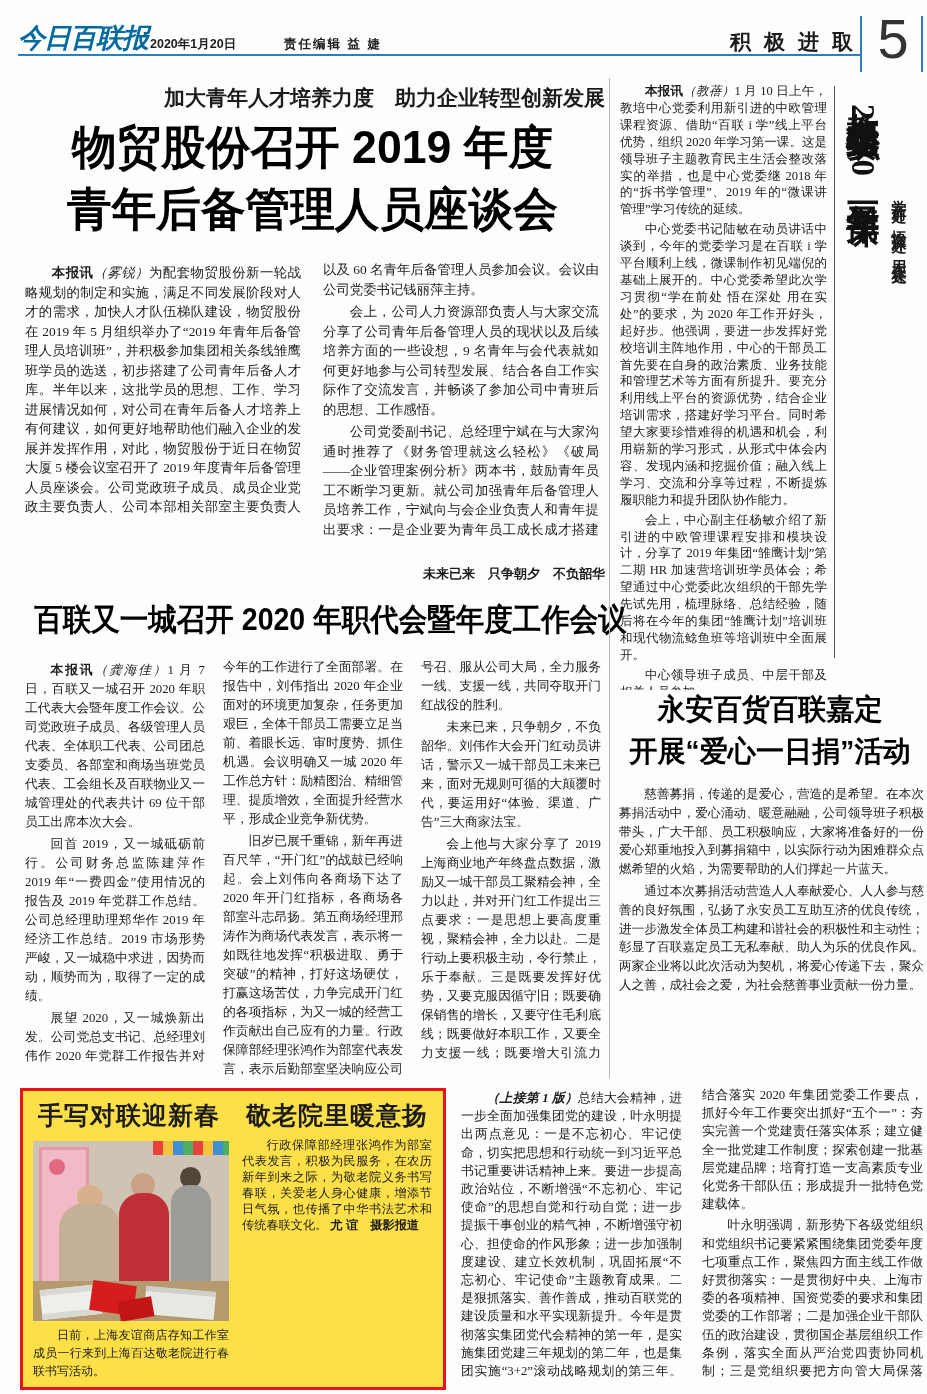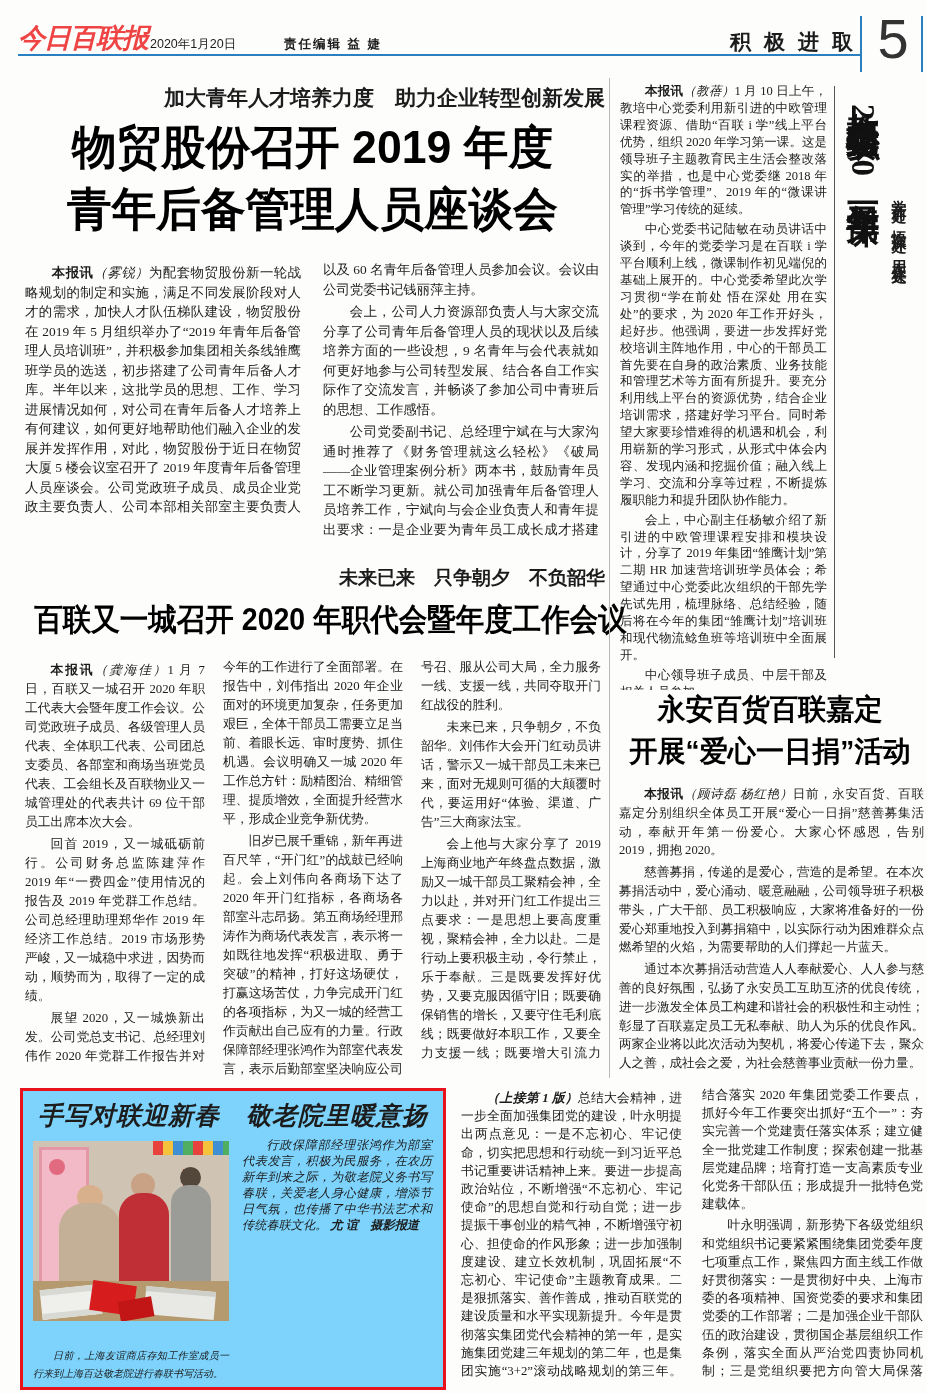--- a/index.html
+++ b/index.html
@@ -5,43 +5,43 @@
   html,body{margin:0;padding:0;}
   body{
     width:927px;height:1394px;position:relative;background:#fdfdfc;
     font-family:"Liberation Serif", serif;color:#1c1c1c;overflow:hidden;
   }
   .abs{position:absolute;}
   
   .masthead{
     left:18px;top:20px;width:130px;height:38px;
     font-family:Liberation Serif, serif;font-weight:bold;font-style:italic;
-    font-size:27px;color:#ef4444;letter-spacing:-1px;white-space:nowrap;
+    font-size:27px;color:#0369a1;letter-spacing:-1px;white-space:nowrap;
   }
-  .hdr-date{left:150px;top:36px;font-size:12.5px;font-weight:normal;font-family:"Liberation Sans",sans-serif;}
+  .hdr-date{left:150px;top:36px;font-size:12.5px;font-weight:bold;font-family:"Liberation Sans",sans-serif;}
   .hdr-editor{left:284px;top:36px;font-size:12.5px;font-weight:bold;font-family:"Liberation Sans",sans-serif;letter-spacing:2px;}
   .hdr-section{left:730px;top:28px;font-size:21px;font-weight:600;font-family:"Liberation Sans",sans-serif;letter-spacing:13px;white-space:nowrap;}
   .hdr-line{left:18px;top:54px;width:842px;height:2px;background:#2a7fc1;}
   .hdr-vbar{top:16px;width:2px;height:56px;background:#2a7fc1;}
   .hdr-page-number{left:866px;top:6px;width:54px;text-align:center;
     font-family:"Liberation Sans",sans-serif;font-size:56px;font-weight:400;color:#333;}
   
   .body-text p{margin:3px;text-indent:2em;text-align:justify;}
   .dateline{font-weight:bold;}
   .byline{font-style:italic;}
   .kicker{text-align:right;font-weight:bold;white-space:nowrap;}
   .headline{text-align:center;font-family:"Liberation Sans",sans-serif;font-weight:900;color:#000;white-space:nowrap;}
   
   .a1-kicker{left:20px;top:84px;width:585px;font-size:21px;}
   .a1-headline{left:10px;top:116px;width:605px;font-size:46px;line-height:62px;transform:scaleX(.97);}
   .a1-body{left:22px;top:260px;width:580px;height:290px;
     column-count:2;column-gap:16px;column-fill:auto;
     font-size:13.4px;line-height:19.5px;overflow:hidden;}
   
-  .a2-kicker{left:20px;top:565px;width:585px;font-size:19px;}
+  .a2-kicker{left:20px;top:565px;width:585px;font-size:13px;}
   .a2-headline{left:10px;top:592px;width:605px;font-size:31px;line-height:56px;transform:scaleX(.92);}
   .a2-body{left:22px;top:658px;width:582px;height:422px;
     column-count:3;column-gap:12px;column-fill:auto;
     font-size:12.8px;line-height:19px;overflow:hidden;}
   
   .divider-v-main{left:609px;top:78px;width:1px;height:1000px;background:#b9b9b9;}
   .divider-v-cal{left:834px;top:86px;width:1px;height:572px;background:#555;}
   
   .a3-body{left:617px;top:80px;width:213px;height:610px;
     font-size:12.5px;line-height:16.9px;overflow:hidden;}
@@ -53,25 +53,25 @@
   
   .a4-headline{left:612px;top:688px;width:316px;font-size:29px;line-height:42px;font-weight:800;transform:scaleX(.97);}
   .a4-body{left:616px;top:782px;width:311px;height:292px;
     font-size:12.6px;line-height:18.8px;overflow:hidden;}
   
   .a5-body{left:458px;top:1086px;width:468px;height:302px;
     column-count:2;column-gap:14px;column-fill:auto;
     font-size:12.8px;line-height:18.2px;overflow:hidden;}
   .continued-label{font-style:italic;font-weight:bold;}
   
-  .red-box{left:20px;top:1088px;width:420px;height:296px;border:3px solid #e8121c;background:#7dd3fc;font-style:italic;}
+  .red-box{left:20px;top:1088px;width:420px;height:296px;border:3px solid #e8121c;background:#fde047;}
   .box-title{position:absolute;left:0;top:8px;width:100%;text-align:center;
     font-family:"Liberation Serif",serif;font-weight:bold;font-size:25px;letter-spacing:1px;white-space:nowrap;}
   .box-photo{position:absolute;left:10px;top:50px;width:196px;height:180px;background:#cfc3b4;overflow:hidden;}
-  .box-caption{position:absolute;left:10px;top:236px;width:196px;font-size:10px;line-height:17.8px;text-indent:2em;text-align:justify;margin-top:20px;}
+  .box-caption{position:absolute;left:10px;top:236px;width:196px;font-size:12px;line-height:17.8px;text-indent:2em;text-align:justify;}
   .box-text{position:absolute;left:216px;top:44px;width:196px;height:244px;
     font-size:12.2px;line-height:15.9px;overflow:hidden;}
   .box-credit{font-weight:bold;font-family:"Liberation Sans",sans-serif;}
   
   .ph{position:absolute;}
   .ph-door{left:6px;top:6px;width:44px;height:150px;background:#f2bac6;border:3px solid #e497a7;}
   .ph-door-sign{left:16px;top:18px;width:16px;height:16px;border-radius:50%;background:#e26a80;}
   .ph-garland{left:120px;top:0;width:76px;height:14px;
     background:repeating-linear-gradient(90deg,#e7423c 0 10px,#f5c33b 10px 20px,#3f8fd2 20px 30px,#4fae62 30px 40px);}
   .ph-wall-red{left:150px;top:28px;width:14px;height:56px;background:#cf3a34;}
@@ -145,23 +145,20 @@
 <div class="abs a3-vzone">
   <div class="vtext a3-vhead">教培中心党委组织2020年学习第一课</div>
   <div class="vtext a3-vsub">学在前处　悟在深处　用在实处</div>
 </div>
 
 <div class="abs headline a4-headline">
   <div>永安百货百联嘉定</div>
   <div>开展“爱心一日捐”活动</div>
 </div>
 <div class="abs body-text a4-body">
-  <p>
-    <span class="dateline">本报讯</span><span class="byline">（顾诗磊 杨红艳）</span><span>日前，永安百货、百联嘉定分别组织全体员工开展“爱心一日捐”慈善募集活动，奉献开年第一份爱心。大家心怀感恩，告别 2019，拥抱 2020。</span>
-  </p>
   <p>慈善募捐，传递的是爱心，营造的是希望。在本次募捐活动中，爱心涌动、暖意融融，公司领导班子积极带头，广大干部、员工积极响应，大家将准备好的一份爱心郑重地投入到募捐箱中，以实际行动为困难群众点燃希望的火焰，为需要帮助的人们撑起一片蓝天。</p>
   <p>通过本次募捐活动营造人人奉献爱心、人人参与慈善的良好氛围，弘扬了永安员工互助互济的优良传统，进一步激发全体员工构建和谐社会的积极性和主动性；彰显了百联嘉定员工无私奉献、助人为乐的优良作风。两家企业将以此次活动为契机，将爱心传递下去，聚众人之善，成社会之爱，为社会慈善事业贡献一份力量。</p>
 </div>
 
 <div class="abs body-text a5-body">
   <p>
     <span class="continued-label">（上接第 1 版）</span><span>总结大会精神，进一步全面加强集团党的建设，叶永明提出两点意见：一是不忘初心、牢记使命，切实把思想和行动统一到习近平总书记重要讲话精神上来。要进一步提高政治站位，不断增强“不忘初心、牢记使命”的思想自觉和行动自觉；进一步提振干事创业的精气神，不断增强守初心、担使命的作风形象；进一步加强制度建设、建立长效机制，巩固拓展“不忘初心、牢记使命”主题教育成果。二是狠抓落实、善作善成，推动百联党的建设质量和水平实现新提升。今年是贯彻落实集团党代会精神的第一年，是实施集团党建三年规划的第二年，也是集团实施“3+2”滚动战略规划的第三年。结合落实 2020 年集团党委工作要点，抓好今年工作要突出抓好“五个一”：夯实完善一个党建责任落实体系；建立健全一批党建工作制度；探索创建一批基层党建品牌；培育打造一支高素质专业化党务干部队伍；形成提升一批特色党建载体。</span>
   </p>
   <p>叶永明强调，新形势下各级党组织和党组织书记要紧紧围绕集团党委年度七项重点工作，聚焦四方面主线工作做好贯彻落实：一是贯彻好中央、上海市委的各项精神、国资党委的要求和集团党委的工作部署；二是加强企业干部队伍的政治建设，贯彻国企基层组织工作条例，落实全面从严治党四责协同机制；三是党组织要把方向管大局保落实，推进以高质量党的建设引领高质量改革发展；四是加强干部队伍建设，发挥工团组织优势作用，推进党建品牌建设与企业文化建设。</p>
 

